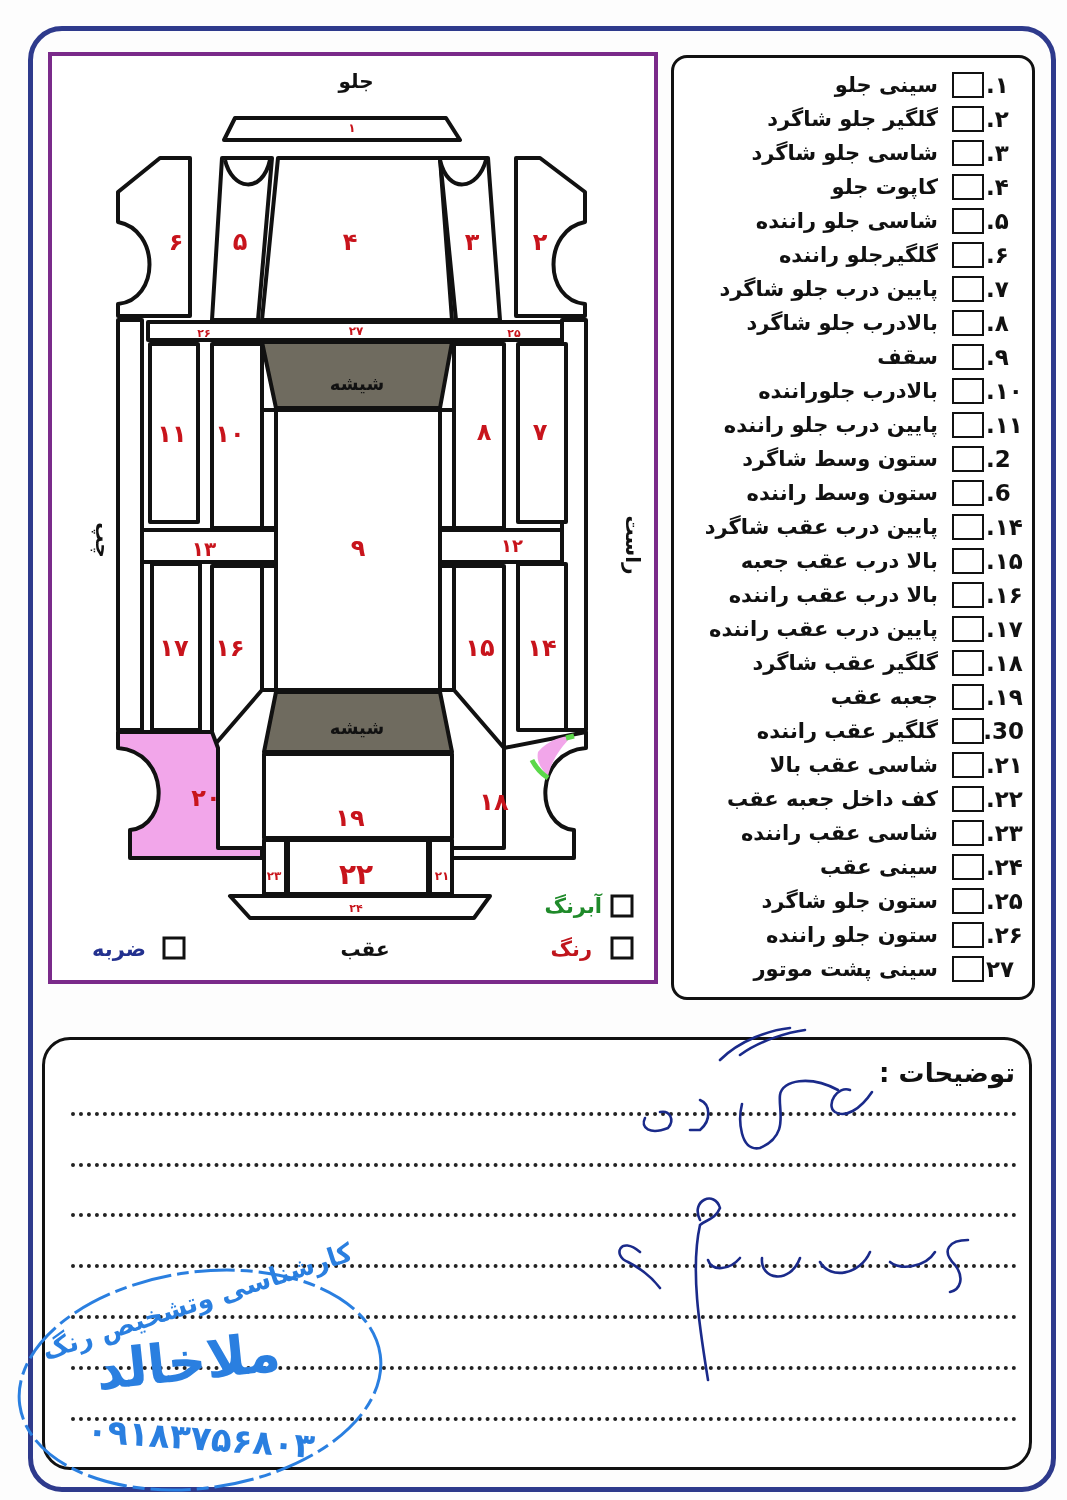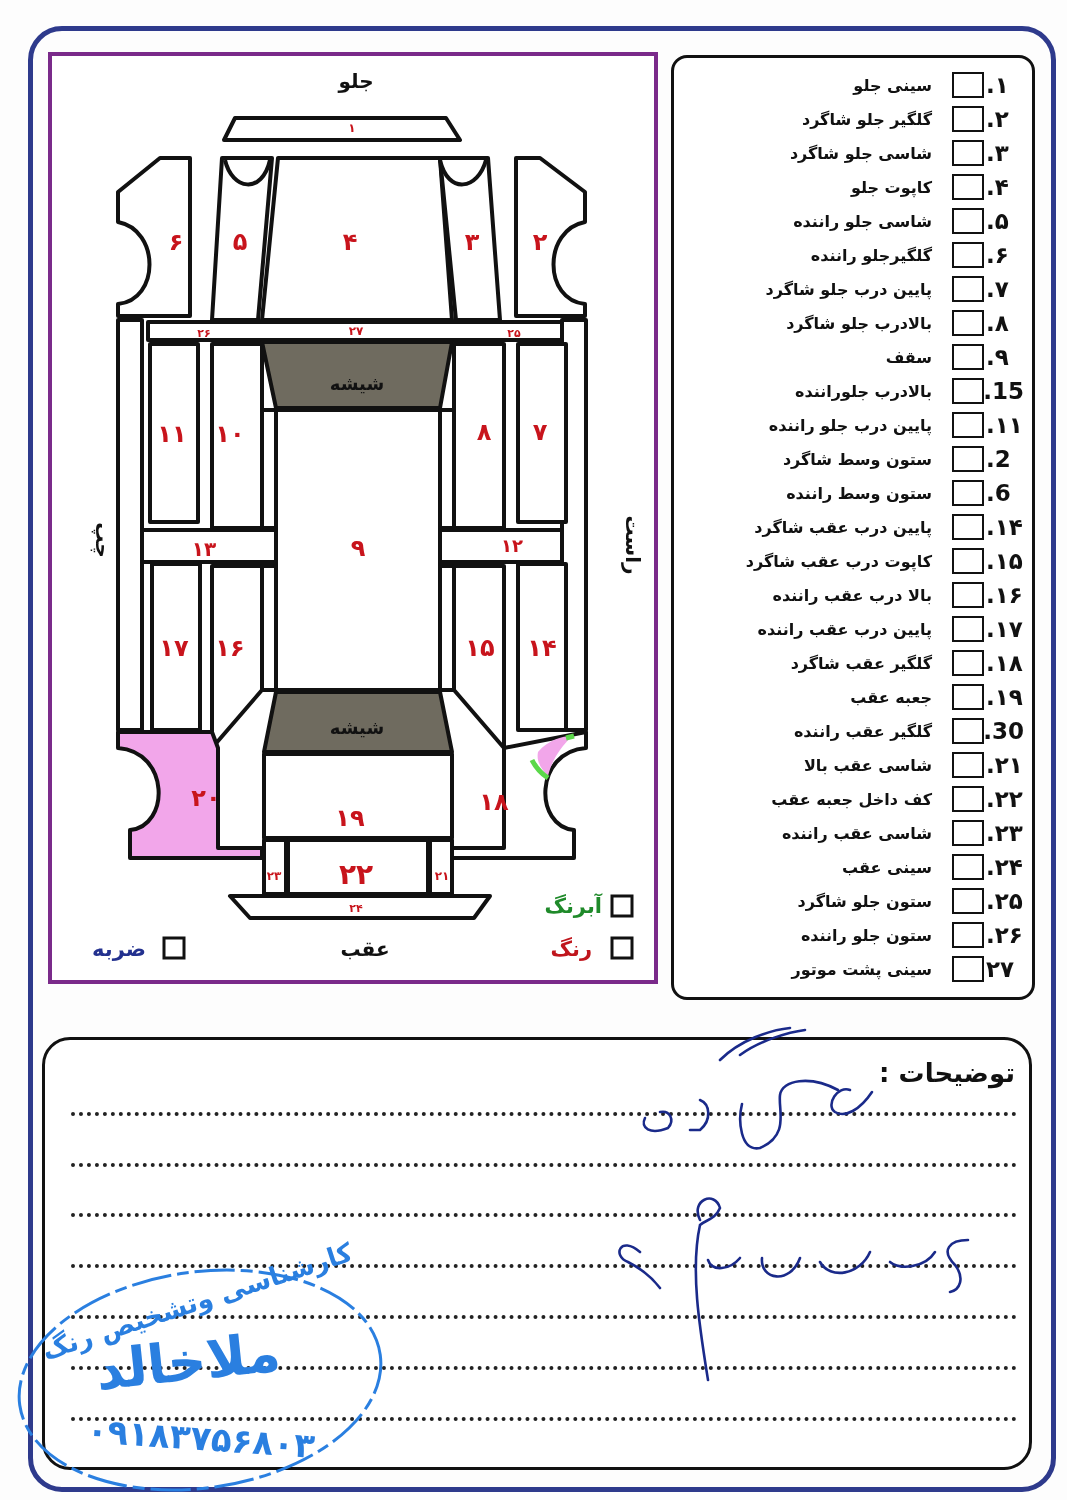--- a/index.html
+++ b/index.html
@@ -10,21 +10,21 @@
   .diagram-frame { position:absolute; left:48px; top:52px; width:610px; height:932px;
                    border:4px solid #7a2a8a; box-sizing:border-box; background:#fff; }
   .diagram-svg { position:absolute; left:0; top:0; }
   .checklist-box { position:absolute; left:671px; top:55px; width:364px; height:945px;
                    border:3px solid #111; border-radius:16px; box-sizing:border-box; background:#fff; }
   .check-row { position:absolute; right:8px; height:34px; display:flex; flex-direction:row-reverse;
                align-items:center; direction:ltr; }
   .row-num { width:38px; text-align:left; font-weight:bold; font-size:23px; color:#111; direction:rtl;
              font-family:"DejaVu Sans", sans-serif; }
   .row-box { width:32px; height:26px; border:2.5px solid #111; box-sizing:border-box; margin:0 2px 0 0; background:#fff; }
-  .row-label { font-weight:bold; font-size:16px; color:#111; direction:rtl; white-space:nowrap; margin-right:20px;
+  .row-label { font-weight:bold; font-size:21px; color:#111; direction:rtl; white-space:nowrap; margin-right:14px;
                font-family:"DejaVu Sans", sans-serif; }
   .notes-box { position:absolute; left:42px; top:1037px; width:990px; height:433px;
                border:3px solid #111; border-radius:28px; box-sizing:border-box; background:#fff; }
   .notes-title { position:absolute; right:14px; top:18px; font-weight:bold; font-size:26px; color:#111; direction:rtl; }
   .dotline { position:absolute; left:26px; width:946px; height:0; border-top:4px dotted #222; }
   .handwriting { position:absolute; left:0; top:0; }
   .stamp { position:absolute; left:0; top:0; }
 </style>
 </head>
 <body>
@@ -190,21 +190,21 @@
       <span class="row-num">۸.</span>
       <span class="row-box"></span>
       <span class="row-label">بالادرب جلو شاگرد</span>
     </div>
   <div class="check-row" style="top:282px">
       <span class="row-num">۹.</span>
       <span class="row-box"></span>
       <span class="row-label">سقف</span>
     </div>
   <div class="check-row" style="top:316px">
-      <span class="row-num">15.</span>
+      <span class="row-num">۱۰.</span>
       <span class="row-box"></span>
       <span class="row-label">بالادرب جلوراننده</span>
     </div>
   <div class="check-row" style="top:350px">
       <span class="row-num">۱۱.</span>
       <span class="row-box"></span>
       <span class="row-label">پایین درب جلو راننده</span>
     </div>
   <div class="check-row" style="top:384px">
       <span class="row-num">2.</span>
@@ -217,21 +217,21 @@
       <span class="row-label">ستون وسط راننده</span>
     </div>
   <div class="check-row" style="top:452px">
       <span class="row-num">۱۴.</span>
       <span class="row-box"></span>
       <span class="row-label">پایین درب عقب شاگرد</span>
     </div>
   <div class="check-row" style="top:486px">
       <span class="row-num">۱۵.</span>
       <span class="row-box"></span>
-      <span class="row-label">کاپوت درب عقب شاگرد</span>
+      <span class="row-label">بالا درب عقب جعبه</span>
     </div>
   <div class="check-row" style="top:520px">
       <span class="row-num">۱۶.</span>
       <span class="row-box"></span>
       <span class="row-label">بالا درب عقب راننده</span>
     </div>
   <div class="check-row" style="top:554px">
       <span class="row-num">۱۷.</span>
       <span class="row-box"></span>
       <span class="row-label">پایین درب عقب راننده</span>

